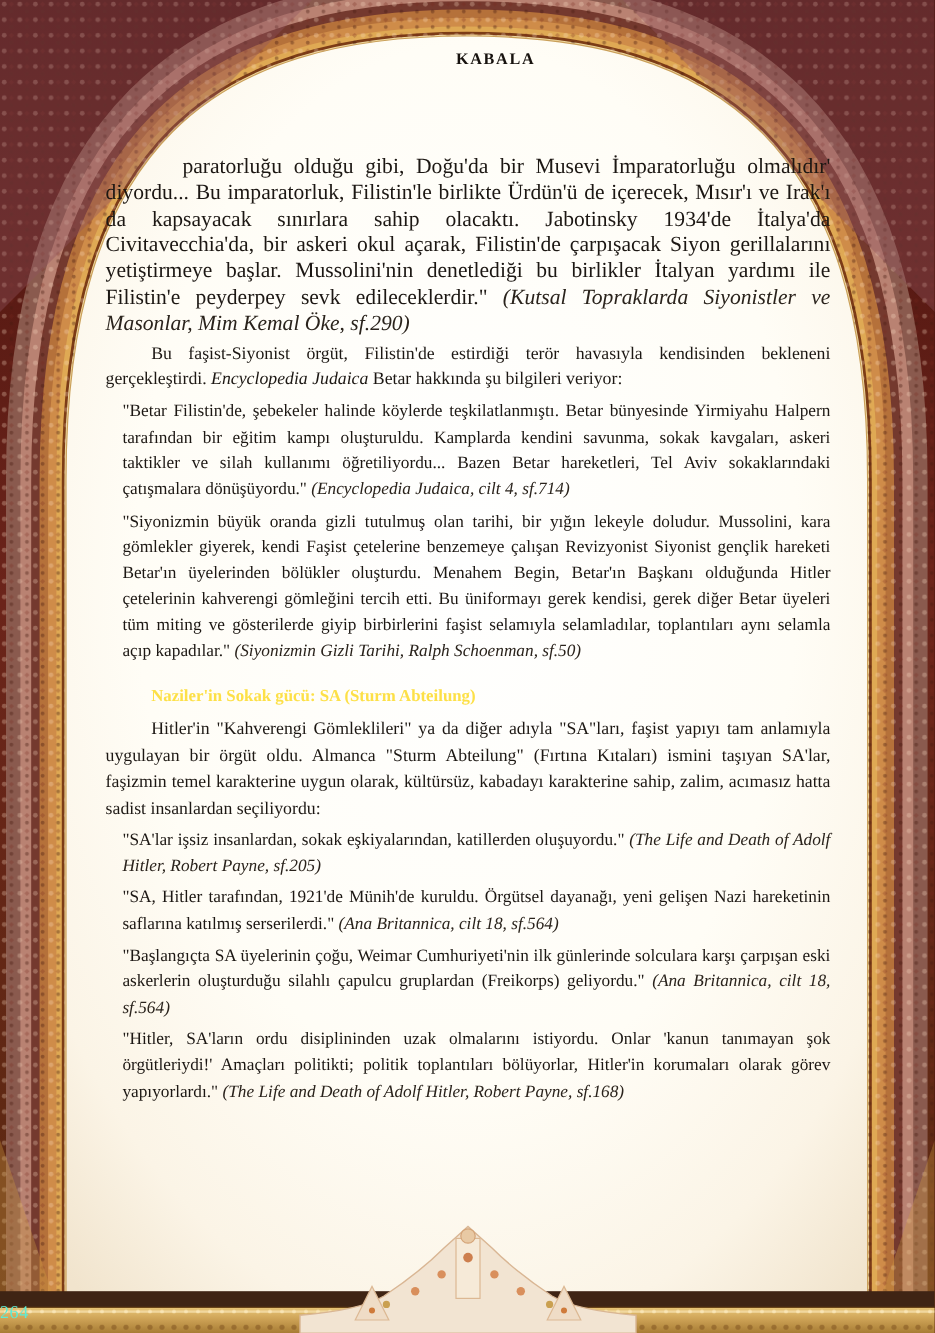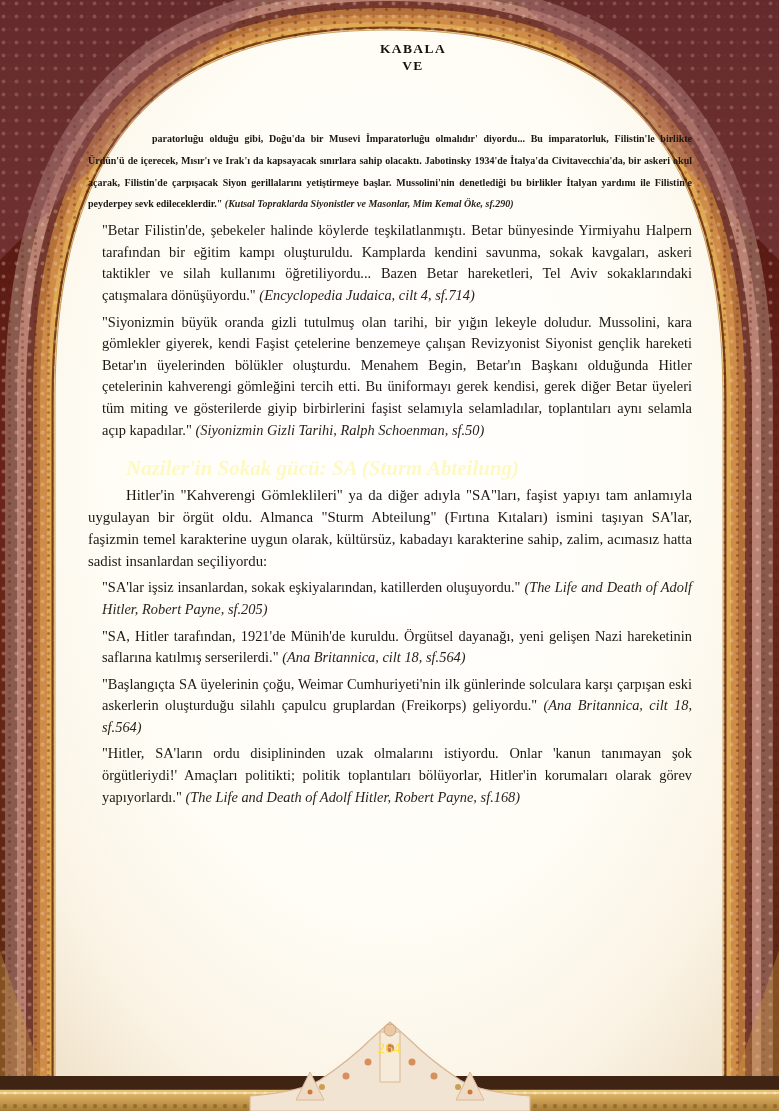--- a/index.html
+++ b/index.html
@@ -6,27 +6,27 @@
   #stage{position:relative;width:779px;height:1111px;overflow:hidden;
          font-family:"Liberation Serif", serif;background:#5e1a12;}
   #frame-svg{position:absolute;left:0;top:0;z-index:0;}
   #page-content{position:absolute;left:88px;top:128px;width:604px;z-index:2;color:#1c1713;}
   .book-title{position:absolute;left:0;top:40px;width:100%;z-index:2;text-align:center;
               font-weight:bold;font-size:13.5px;letter-spacing:1.4px;color:#17120e;line-height:17px;}
   .book-title div{margin:0;padding-left:47px;}
   p{margin:2px 0;text-align:justify;font-size:14.8px;line-height:21.8px;}
   p.body-par{text-indent:38px;}
   p.bq{margin:5px 0 5px 14px;font-size:14.4px;line-height:21.6px;}
-  p.bq-cont{margin:0 0 4px 0;font-size:10px;line-height:21.8px;text-indent:64px;font-weight:bold;}
-  h2.section-heading{margin:16px 0 6px 0;padding-left:38px;font-size:21px;
-                     font-weight:bold;color:#fef9c3;line-height:22px;font-style:italic;}
+  p.bq-cont{margin:0 0 4px 0;font-size:18px;line-height:21.8px;text-indent:64px;}
+  h2.section-heading{margin:16px 0 6px 0;padding-left:38px;font-size:14px;
+                     font-weight:bold;color:#fde047;line-height:22px;}
   .cite{font-style:italic;color:#2a231c;}
   .em{font-style:italic;}
-  #page-number{position:absolute;left:0;top:1040px;width:100%;z-index:3;text-align:center;
-               font-size:15px;color:#fde047;letter-spacing:0.5px;}
+  #page-number{position:absolute;left:0;top:1086px;width:100%;z-index:3;
+               font-size:15px;color:#5eead4;letter-spacing:0.5px;}
 </style>
 </head>
 <body>
 
 <div id="stage">
 
   <svg id="frame-svg" width="779" height="1111" viewBox="0 0 779 1111" aria-hidden="true">
     <defs>
       <linearGradient id="baseGrad" x1="0" y1="0" x2="0" y2="1">
         <stop offset="0" stop-color="#4a120e"></stop>
@@ -96,27 +96,27 @@
       <circle cx="434" cy="1076" r="3.5" fill="#d98f5c"></circle>
       <circle cx="322" cy="1087" r="3" fill="#caa050"></circle>
       <circle cx="458" cy="1087" r="3" fill="#caa050"></circle>
       <circle cx="310" cy="1092" r="2.5" fill="#cf7a3a"></circle>
       <circle cx="470" cy="1092" r="2.5" fill="#cf7a3a"></circle>
     </g>
   </svg>
 
   <div class="book-title">
     <div>KABALA</div>
-    <div>VE</div>
   </div>
 
   <div id="page-content">
 
     <p class="bq-cont"><span>paratorluğu olduğu gibi, Doğu'da bir Musevi İmparatorluğu olmalıdır' diyordu... Bu imparatorluk, Filistin'le birlikte Ürdün'ü de içerecek, Mısır'ı ve Irak'ı da kapsayacak sınırlara sahip olacaktı. Jabotinsky 1934'de İtalya'da Civitavecchia'da, bir askeri okul açarak, Filistin'de çarpışacak Siyon gerillalarını yetiştirmeye başlar. Mussolini'nin denetlediği bu birlikler İtalyan yardımı ile Filistin'e peyderpey sevk edileceklerdir."</span> <span class="cite">(Kutsal Topraklarda Siyonistler ve Masonlar, Mim Kemal Öke, sf.290)</span></p>
 
+    <p class="body-par"><span>Bu faşist-Siyonist örgüt, Filistin'de estirdiği terör havasıyla kendisinden bekleneni gerçekleştirdi. </span><span class="em">Encyclopedia Judaica</span><span> Betar hakkında şu bilgileri veriyor:</span></p>
 
     <p class="bq"><span>"Betar Filistin'de, şebekeler halinde köylerde teşkilatlanmıştı. Betar bünyesinde Yirmiyahu Halpern tarafından bir eğitim kampı oluşturuldu. Kamplarda kendini savunma, sokak kavgaları, askeri taktikler ve silah kullanımı öğretiliyordu... Bazen Betar hareketleri, Tel Aviv sokaklarındaki çatışmalara dönüşüyordu."</span> <span class="cite">(Encyclopedia Judaica, cilt 4, sf.714)</span></p>
 
 
     <p class="bq"><span>"Siyonizmin büyük oranda gizli tutulmuş olan tarihi, bir yığın lekeyle doludur. Mussolini, kara gömlekler giyerek, kendi Faşist çetelerine benzemeye çalışan Revizyonist Siyonist gençlik hareketi Betar'ın üyelerinden bölükler oluşturdu. Menahem Begin, Betar'ın Başkanı olduğunda Hitler çetelerinin kahverengi gömleğini tercih etti. Bu üniformayı gerek kendisi, gerek diğer Betar üyeleri tüm miting ve gösterilerde giyip birbirlerini faşist selamıyla selamladılar, toplantıları aynı selamla açıp kapadılar."</span> <span class="cite">(Siyonizmin Gizli Tarihi, Ralph Schoenman, sf.50)</span></p>
 
     <h2 class="section-heading">Naziler'in Sokak gücü: SA (Sturm Abteilung)</h2>
 
     <p class="body-par">Hitler'in "Kahverengi Gömleklileri" ya da diğer adıyla "SA"ları, faşist yapıyı tam anlamıyla uygulayan bir örgüt oldu. Almanca "Sturm Abteilung" (Fırtına Kıtaları) ismini taşıyan SA'lar, faşizmin temel karakterine uygun olarak, kültürsüz, kabadayı karakterine sahip, zalim, acımasız hatta sadist insanlardan seçiliyordu:</p>
 

